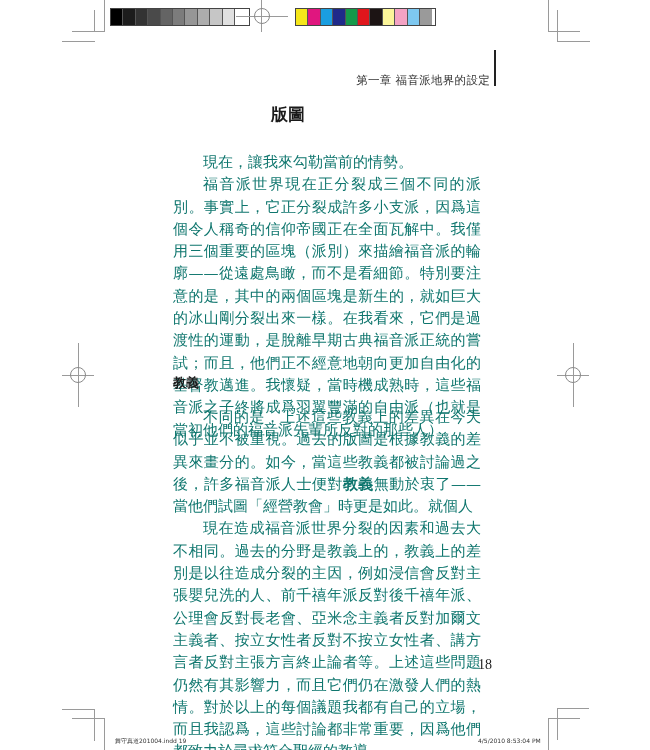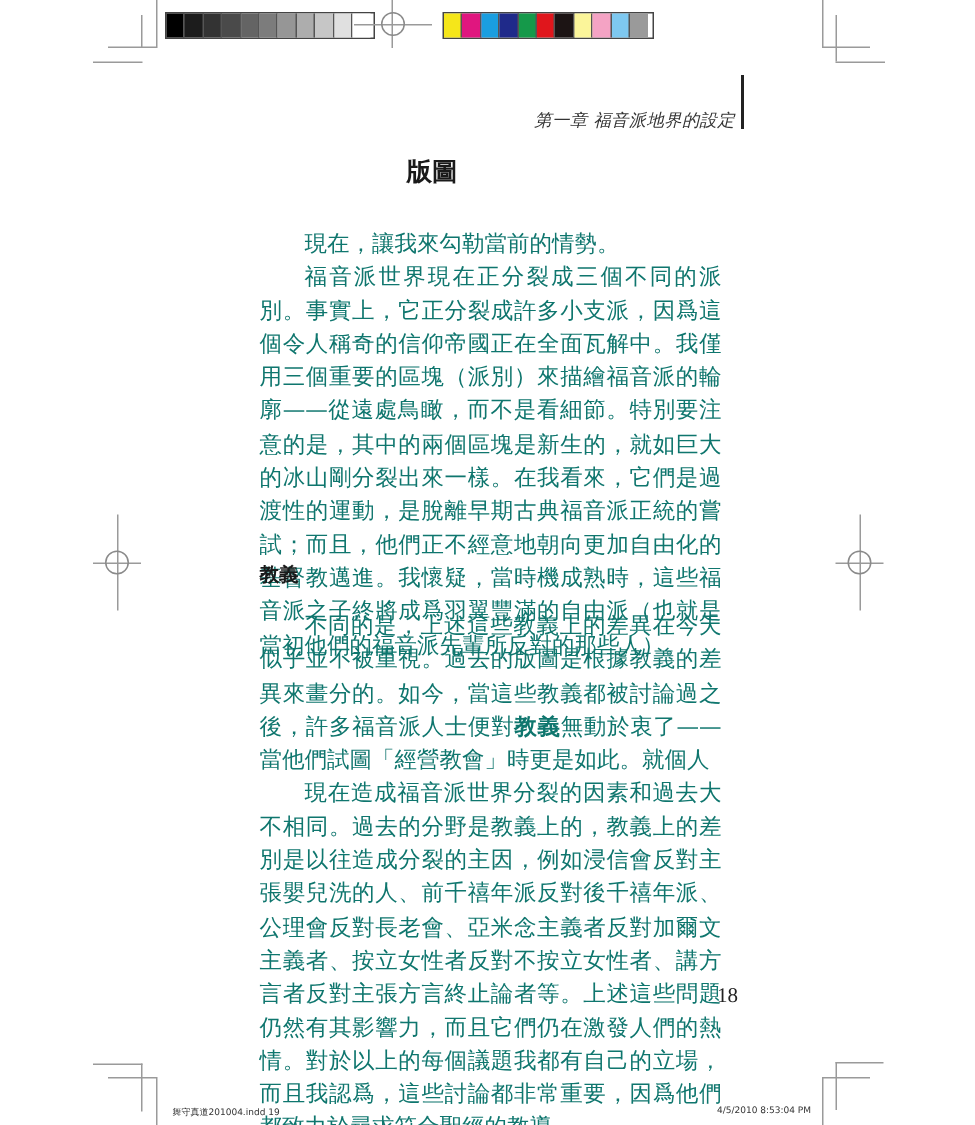--- a/index.html
+++ b/index.html
@@ -12,21 +12,21 @@
     .abs { position: absolute; }
     .bar { display: flex; border: 1px solid #444; }
     .bar .sw { width: 12.4px; height: 16px; border-right: 1px solid #555; box-sizing: border-box; }
     .bar .sw:last-child { border-right: none; }
     .vline { position: absolute; width: 1px; background: #9a9a9a; }
     .hline { position: absolute; height: 1px; background: #9a9a9a; }
     .reg { position: absolute; width: 16px; height: 16px; border: 1px solid #8a8a8a; border-radius: 50%; box-sizing: border-box; }
     .running-head {
       position: absolute; right: 160px; top: 73px;
       font-family: "DejaVu Sans", "Liberation Sans", sans-serif;
-      font-size: 11.5px; color: #333; letter-spacing: 0.3px; font-style: italic;
+      font-size: 11.5px; color: #333; letter-spacing: 0.3px;
     }
     .head-rule { position: absolute; left: 494px; top: 50px; width: 1.5px; height: 36px; background: #222; }
     .title {
       position: absolute; left: 0; width: 576px; top: 103px; text-align: center;
       font-family: "DejaVu Sans", "Liberation Sans", sans-serif;
       font-size: 17px; font-weight: bold; color: #1a1a1a;
     }
     .body-text {
       position: absolute; left: 173px; width: 308px;
       font-size: 15px; line-height: 22.3px; color: #0f766e;

